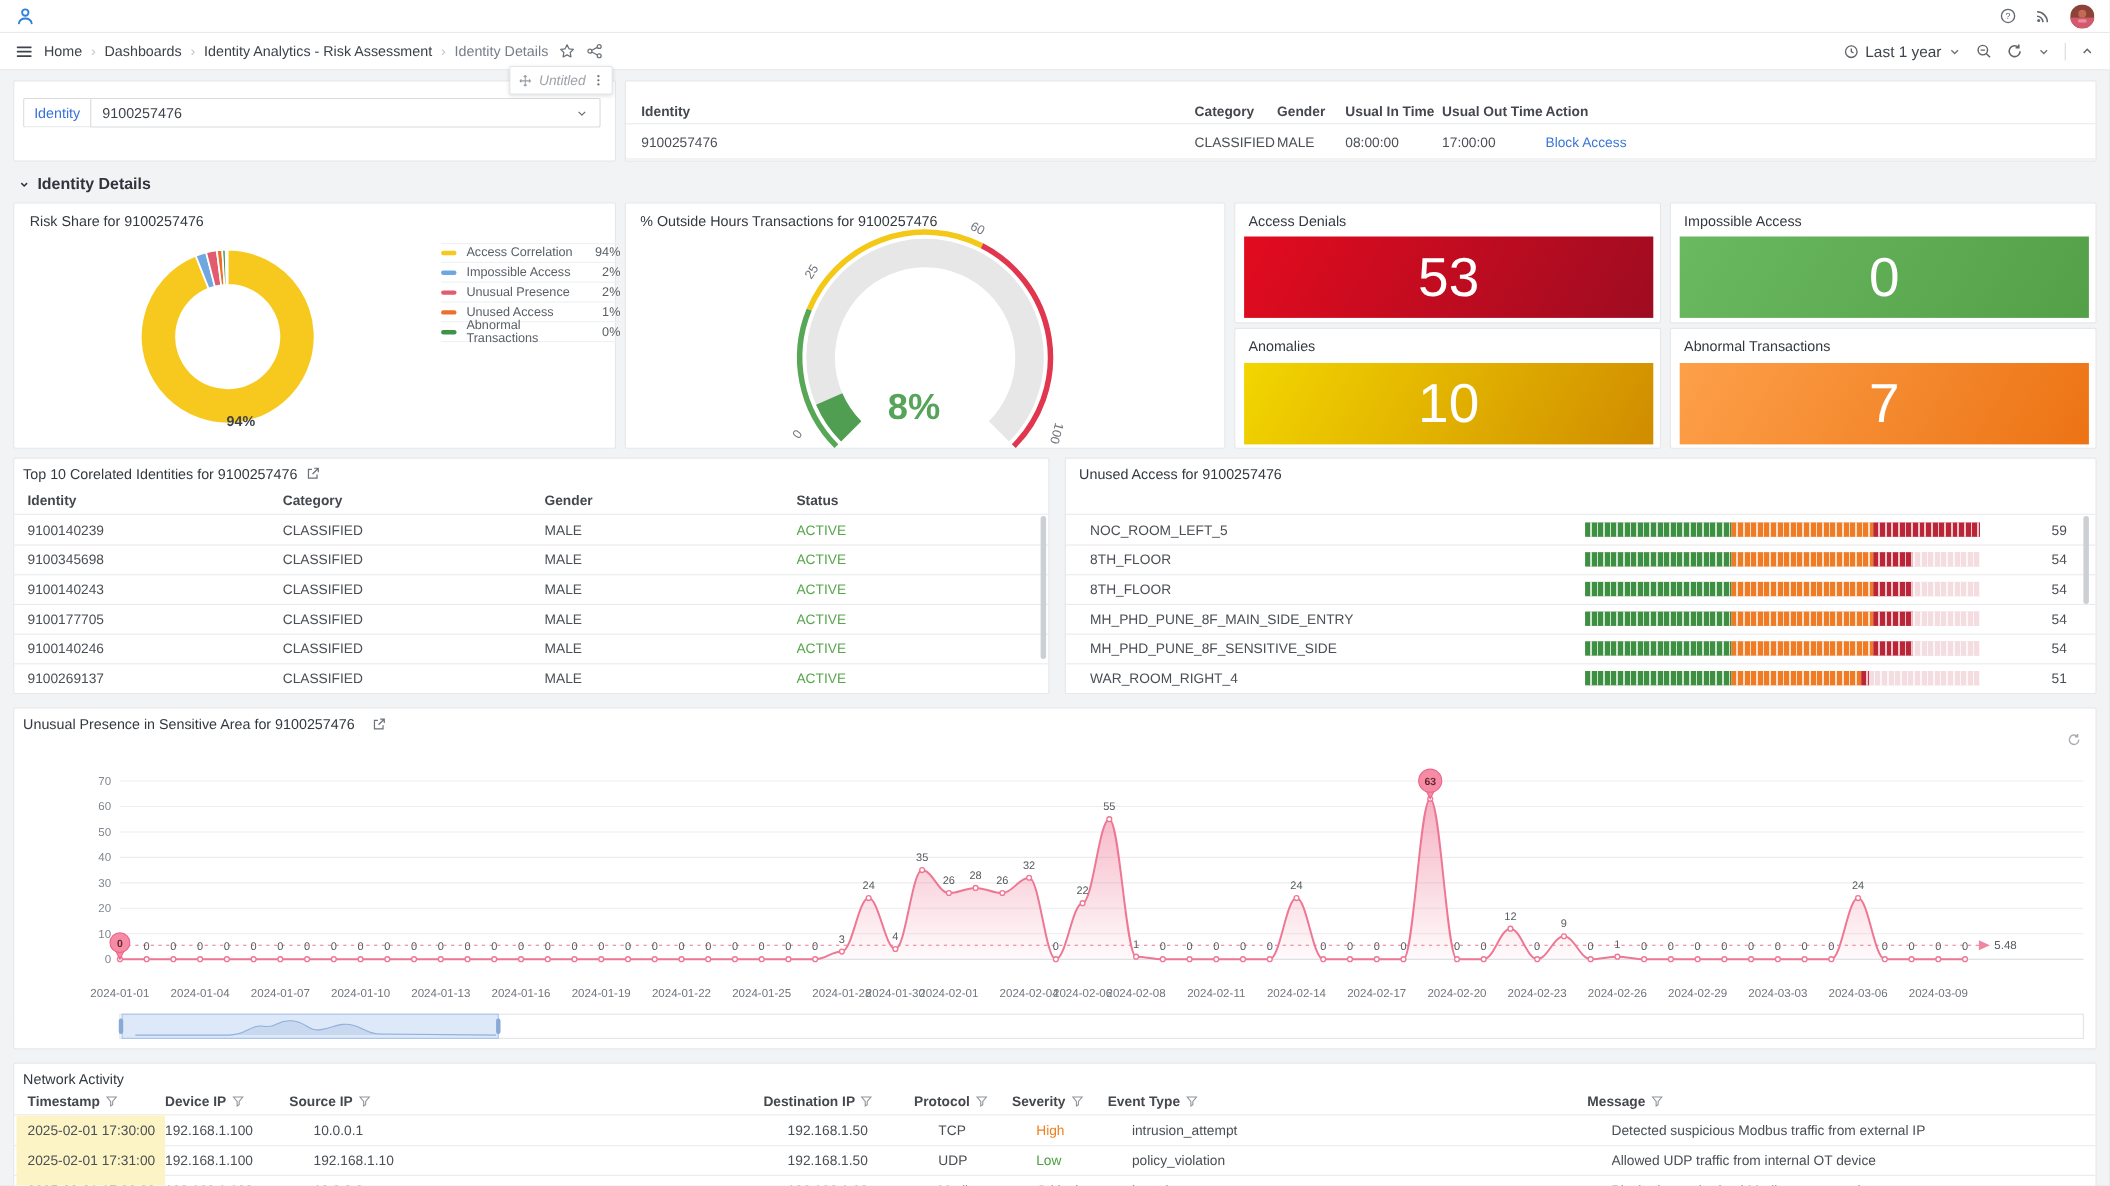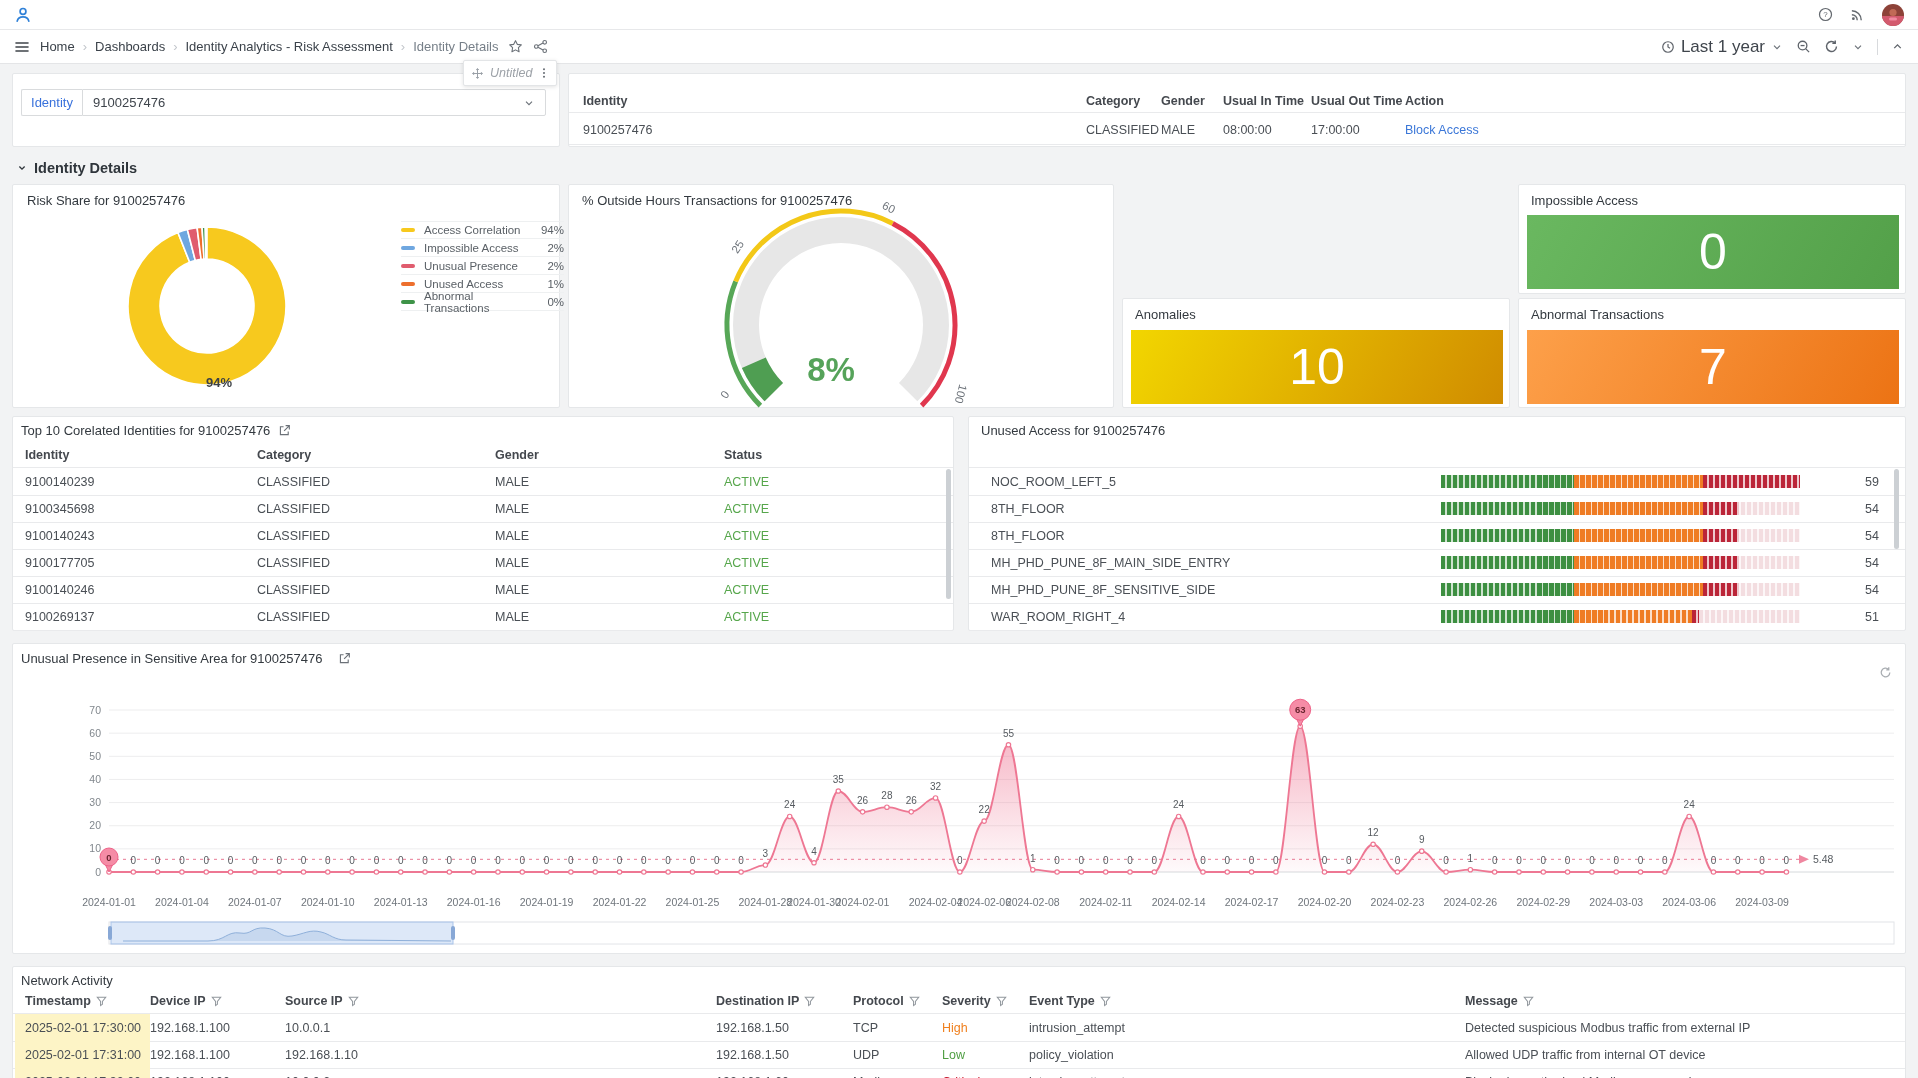--- a/index.html
+++ b/index.html
@@ -18,21 +18,21 @@
   .icon{display:inline-flex;align-items:center;justify-content:center;}
   .icon svg{display:block;}
   
   .toolbar{position:absolute;left:0;top:30px;width:1918px;height:34px;background:#fff;
     border-bottom:1px solid #e4e5e7;display:flex;align-items:center;padding:0 14px;gap:10px;}
   .crumbs{display:flex;align-items:center;gap:8px;font-size:13px;}
   .crumb{color:#3b424a;font-weight:500;cursor:pointer;}
   .crumb.last{color:#767f88;font-weight:400;}
   .crumb-sep{color:#c2c6cb;}
   .tb-right{margin-left:auto;display:flex;align-items:center;gap:13px;}
-  .timerange{display:flex;align-items:center;gap:6px;font-size:17px;color:#3f454c;font-weight:500;cursor:pointer;}
+  .timerange{display:flex;align-items:center;gap:6px;font-size:14px;color:#3f454c;font-weight:500;cursor:pointer;}
   .vdiv{width:1px;height:16px;background:#d8dadd;}
   
   .panel{position:absolute;background:#fff;border:1px solid #e5e7e9;border-radius:2px;}
   .ptitle{position:absolute;font-size:13px;font-weight:500;color:#33393f;white-space:nowrap;display:flex;align-items:center;gap:8px;}
   .floating{position:absolute;left:463px;top:60px;width:94px;height:26px;background:#fff;border:1px solid #e3e5e7;
     border-radius:2px;box-shadow:0 1px 4px rgba(0,0,0,.12);display:flex;align-items:center;gap:6px;padding:0 7px;z-index:30;}
   .floating .ftitle{font-size:12.5px;font-style:italic;color:#9da2a8;flex:1;}
   
   .varlabel{position:absolute;left:8px;top:15px;width:61px;height:27px;border:1px solid #d9dbdd;border-right:none;
     border-radius:2px 0 0 2px;display:flex;align-items:center;justify-content:center;color:#3871dc;font-size:13px;background:#fff;}
@@ -292,20 +292,26 @@
         <path d="M204.82485578727795 207.175144212722 A95 95 0 1 1 339.175144212722 207.175144212722" fill="none" stroke="#e7e7e7" stroke-width="26"></path>
         <path d="M204.82485578727795 207.175144212722 A95 95 0 0 1 184.81331056002182 177.72904961030417" fill="none" stroke="#4f9e52" stroke-width="26"></path>
         <text x="159" y="212" font-size="11.5" fill="#6e747b" text-anchor="middle" transform="rotate(-55 159 212)">0</text>
         <text x="172" y="64" font-size="11.5" fill="#6e747b" text-anchor="middle" transform="rotate(-57 172 64)">25</text>
         <text x="318" y="26" font-size="11.5" fill="#6e747b" text-anchor="middle" transform="rotate(27 318 26)">60</text>
         <text x="388" y="208" font-size="11.5" fill="#6e747b" text-anchor="middle" transform="rotate(105 388 208)">100</text>
         <text x="262" y="196" text-anchor="middle" font-size="33" font-weight="600" fill="#56a35a">8%</text>
       </svg>
   </div>
 
+  <div class="panel" style="left:1122px;top:184px;width:388px;height:110px;">
+    <div class="ptitle" style="left:12px;top:8px;">Access Denials</div>
+    <div class="statrect" style="top: 30px; height: 74px; background: linear-gradient(120deg, rgb(227, 11, 31), rgb(158, 12, 33));">
+      <span class="statval">53</span>
+    </div>
+  </div>
   <div class="panel" style="left:1518px;top:184px;width:388px;height:110px;">
     <div class="ptitle" style="left:12px;top:8px;">Impossible Access</div>
     <div class="statrect" style="top: 30px; height: 74px; background: linear-gradient(120deg, rgb(106, 184, 96), rgb(83, 160, 73));">
       <span class="statval">0</span>
     </div>
   </div>
   <div class="panel" style="left:1122px;top:298px;width:388px;height:110px;">
     <div class="ptitle" style="left:12px;top:8px;">Anomalies</div>
     <div class="statrect" style="top: 31px; height: 74px; background: linear-gradient(120deg, rgb(242, 214, 0), rgb(208, 140, 0));">
       <span class="statval">10</span>
@@ -680,21 +686,21 @@
     <div class="ptitle" style="left:8px;top:6px;">Network Activity</div>
     <div id="netHeader" class="trow" style="top:24px;height:20px;padding-left:2px;">
         <span class="th" style="width:135px;padding-left:10px;">
           <span>Timestamp</span>
           <span class="icon">
             <svg width="11" height="11" viewBox="0 0 12 12">
               <path d="M1.4 1.4h9.2L7 5.8v3.3L5 10.4V5.8z" fill="none" stroke="#90969c" stroke-width="1.1"></path>
             </svg>
           </span>
         </span>
-        <span class="th" style="width:135px;">
+        <span class="th" style="width:113px;">
           <span>Device IP</span>
           <span class="icon">
             <svg width="11" height="11" viewBox="0 0 12 12">
               <path d="M1.4 1.4h9.2L7 5.8v3.3L5 10.4V5.8z" fill="none" stroke="#90969c" stroke-width="1.1"></path>
             </svg>
           </span>
         </span>
         <span class="th" style="width:431px;">
           <span>Source IP</span>
           <span class="icon">

